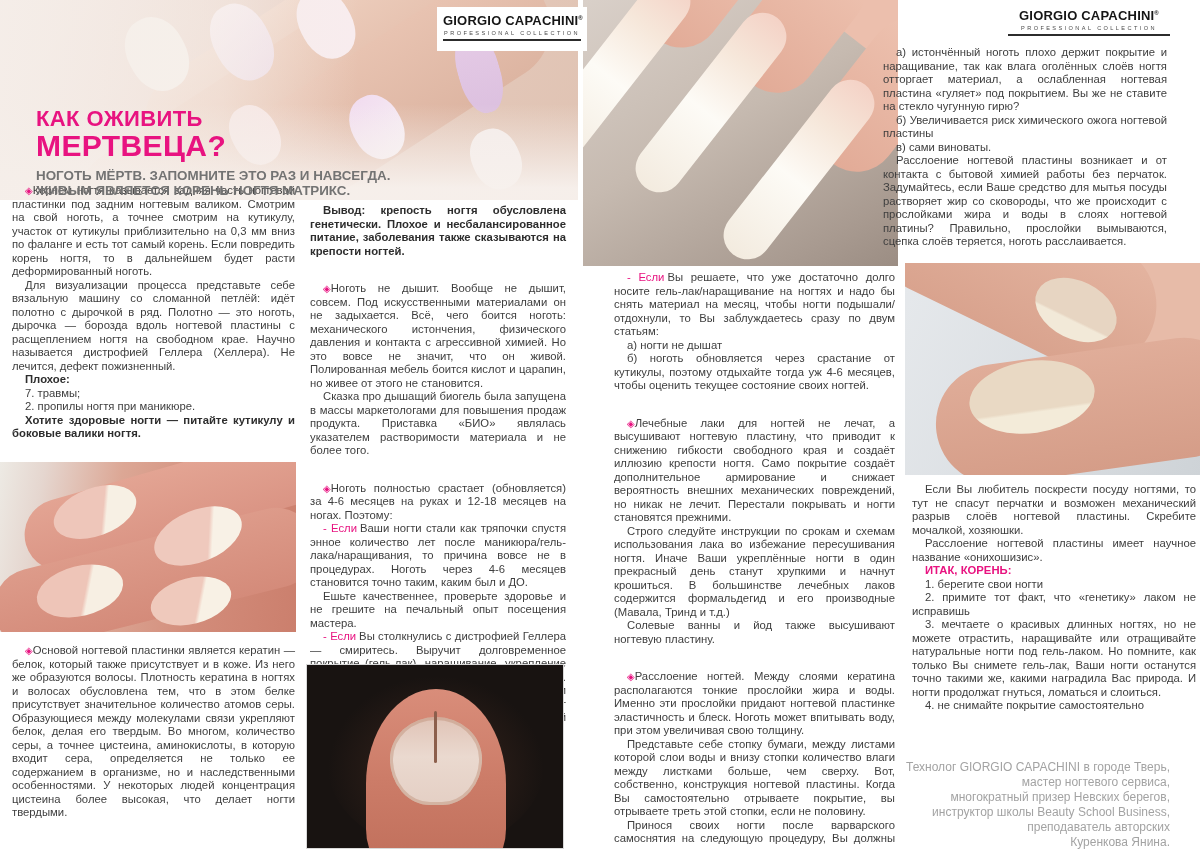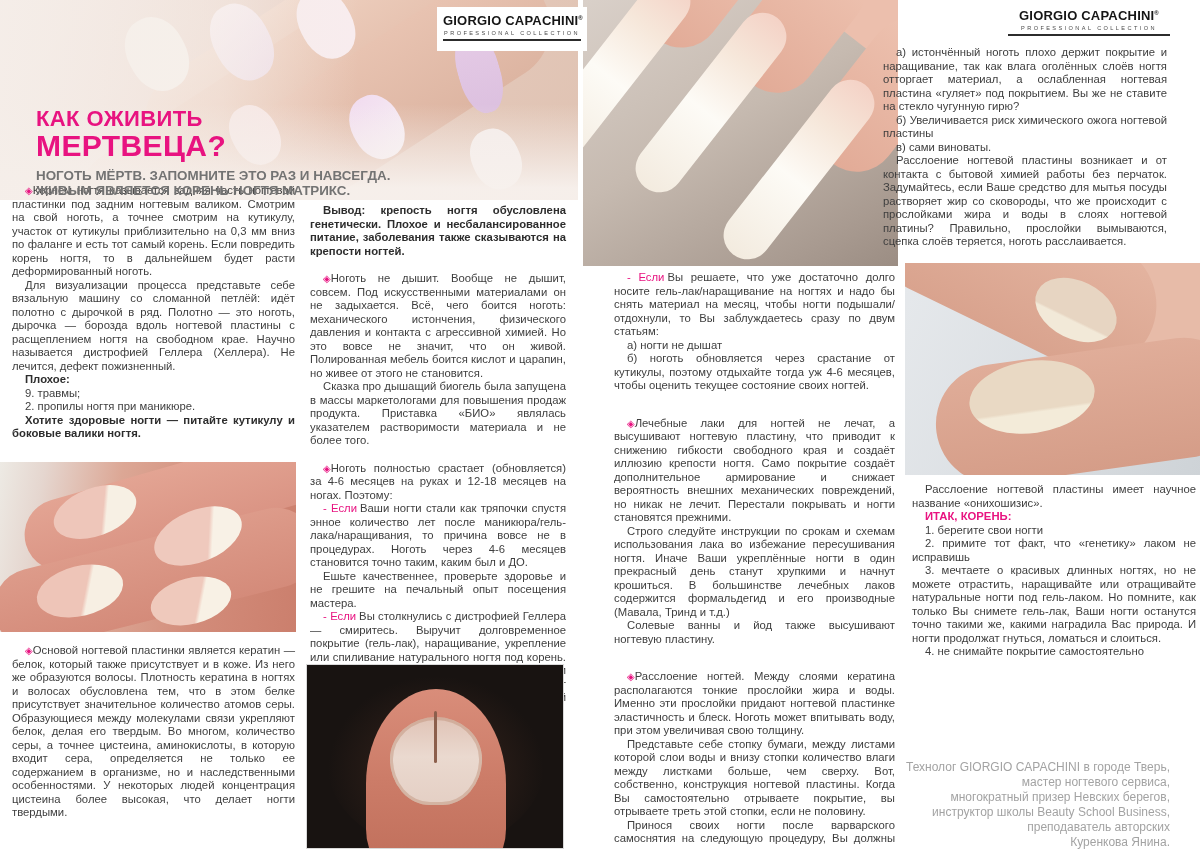--- a/index.html
+++ b/index.html
@@ -66,21 +66,21 @@
   .ln-nail { width:48px; height:215px; border-radius:24px;
     background:linear-gradient(to bottom,#f4d2c6 0%, #f6e7da 26%, #fdfbf6 55%, #f3ebdf 100%); }
   .lnail1 { left:8px;   top:-40px; transform:rotate(38deg); }
   .lnail2 { left:104px; top:-5px;  transform:rotate(38deg); }
   .lnail3 { left:192px; top:62px;  transform:rotate(38deg); }
 
   
   .col { position:absolute; font-size:11.3px; line-height:13.5px; color:var(--body-text,#3e3e3e); }
   .para { text-align:justify; text-indent:13px; }
   .b { font-weight:bold; color:#2d2d2d; }
-  .g14 { margin-top:14px; }
+  .g14 { margin-top:24px; }
   .g24 { margin-top:24px; }
   .bullet { color:var(--accent,#e81380); font-size:10px; }
   .lead { color:var(--accent,#e81380); margin-right:3px; }
   .pink-head { color:var(--accent,#e81380); font-weight:bold; text-indent:13px; }
 
   .col1a { left:12px;  top:184px; width:283px; }
   .col1b { left:12px;  top:644px; width:283px; }
   .col2a { left:310px; top:204px; width:256px; }
   .col3  { left:614px; top:271px; width:281px; }
   .col4a { left:883px; top:46px;  width:284px; }
@@ -179,21 +179,21 @@
   <div class="shape ln-skin ls3"></div>
   <div class="shape ln-nail lnail1"></div>
   <div class="shape ln-nail lnail2"></div>
   <div class="shape ln-nail lnail3"></div>
 </div>
 
 <div class="col col1a">
   <p class="para"><span class="bullet">◈</span><span>Корнем ногтя называется задняя часть ногтевой пластинки под задним ногтевым валиком. Смотрим на свой ноготь, а точнее смотрим на кутикулу, участок от кутикулы приблизительно на 0,3 мм вниз по фаланге и есть тот самый корень. Если повредить корень ногтя, то в дальнейшем будет расти деформированный ноготь.</span></p>
   <p class="para">Для визуализации процесса представьте себе вязальную машину со сломанной петлёй: идёт полотно с дырочкой в ряд. Полотно — это ноготь, дырочка — борозда вдоль ногтевой пластины с расщеплением ногтя на свободном крае. Научно называется дистрофией Геллера (Хеллера). Не лечится, дефект пожизненный.</p>
   <p class="para b">Плохое:</p>
-  <p class="para">9. травмы;</p>
+  <p class="para">7. травмы;</p>
   <p class="para">2. пропилы ногтя при маникюре.</p>
   <p class="para b">Хотите здоровые ногти — питайте кутикулу и боковые валики ногтя.</p>
 </div>
 
 <div class="photo healthy">
   <div class="shape he-finger hef1"></div>
   <div class="shape he-finger hef2"></div>
   <div class="shape he-nail hen1"></div>
   <div class="shape he-nail hen2"></div>
   <div class="shape he-nail hen3"></div>
@@ -242,20 +242,21 @@
 
 <div class="photo peeling">
   <div class="shape pe-finger3"></div>
   <div class="shape pe-finger1"></div>
   <div class="shape pe-finger2"></div>
   <div class="shape pe-nail2"></div>
   <div class="shape pe-nail1"></div>
 </div>
 
 <div class="col col4b">
+  <p class="para">Если Вы любитель поскрести посуду ногтями, то тут не спасут перчатки и возможен механический разрыв слоёв ногтевой пластины. Скребите мочалкой, хозяюшки.</p>
   <p class="para">Расслоение ногтевой пластины имеет научное название «онихошизис».</p>
   <p class="pink-head">ИТАК, КОРЕНЬ:</p>
   <p class="para">1. берегите свои ногти</p>
   <p class="para">2. примите тот факт, что «генетику» лаком не исправишь</p>
   <p class="para">3. мечтаете о красивых длинных ногтях, но не можете отрастить, наращивайте или отращивайте натуральные ногти под гель-лаком. Но помните, как только Вы снимете гель-лак, Ваши ногти останутся точно такими же, какими наградила Вас природа. И ногти продолжат гнуться, ломаться и слоиться.</p>
   <p class="para">4. не снимайте покрытие самостоятельно</p>
 </div>
 
 <div class="abs footer">
   <div>Технолог GIORGIO CAPACHINI в городе Тверь,</div>

